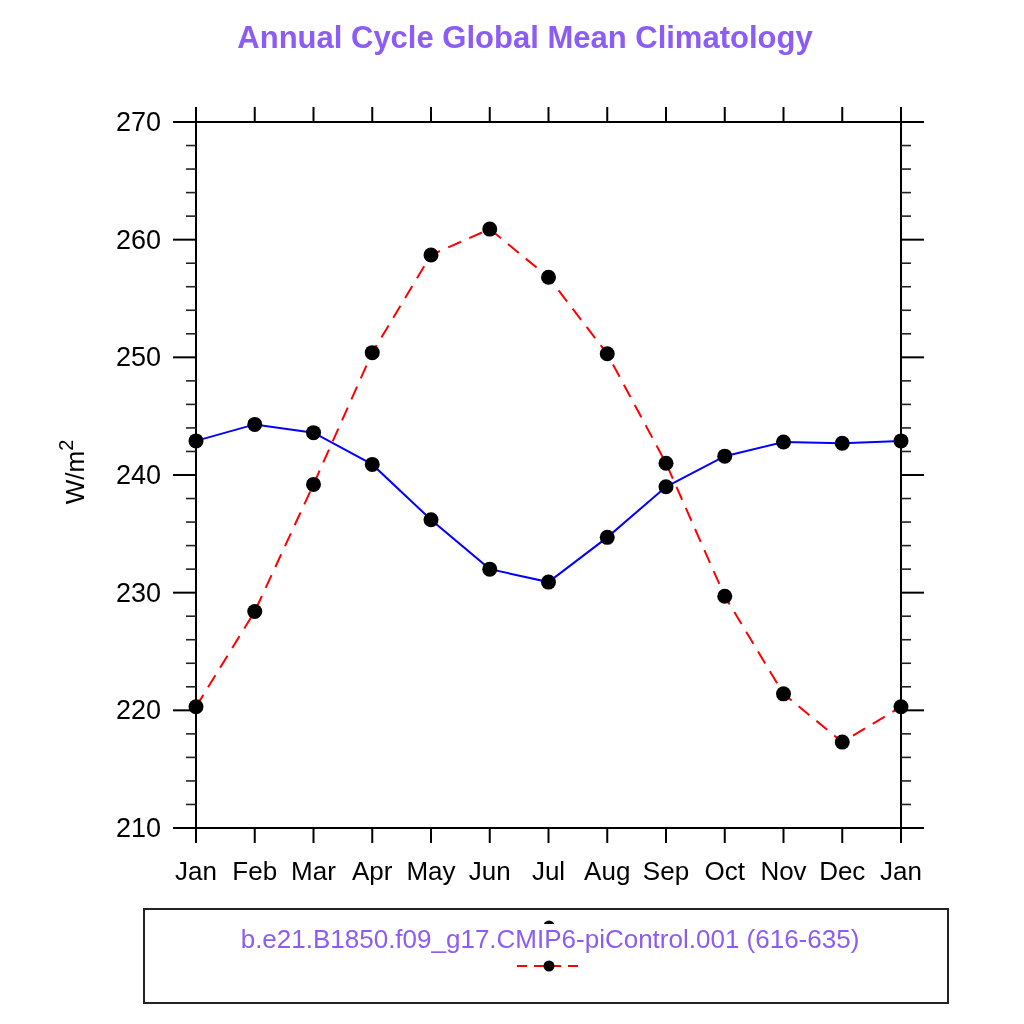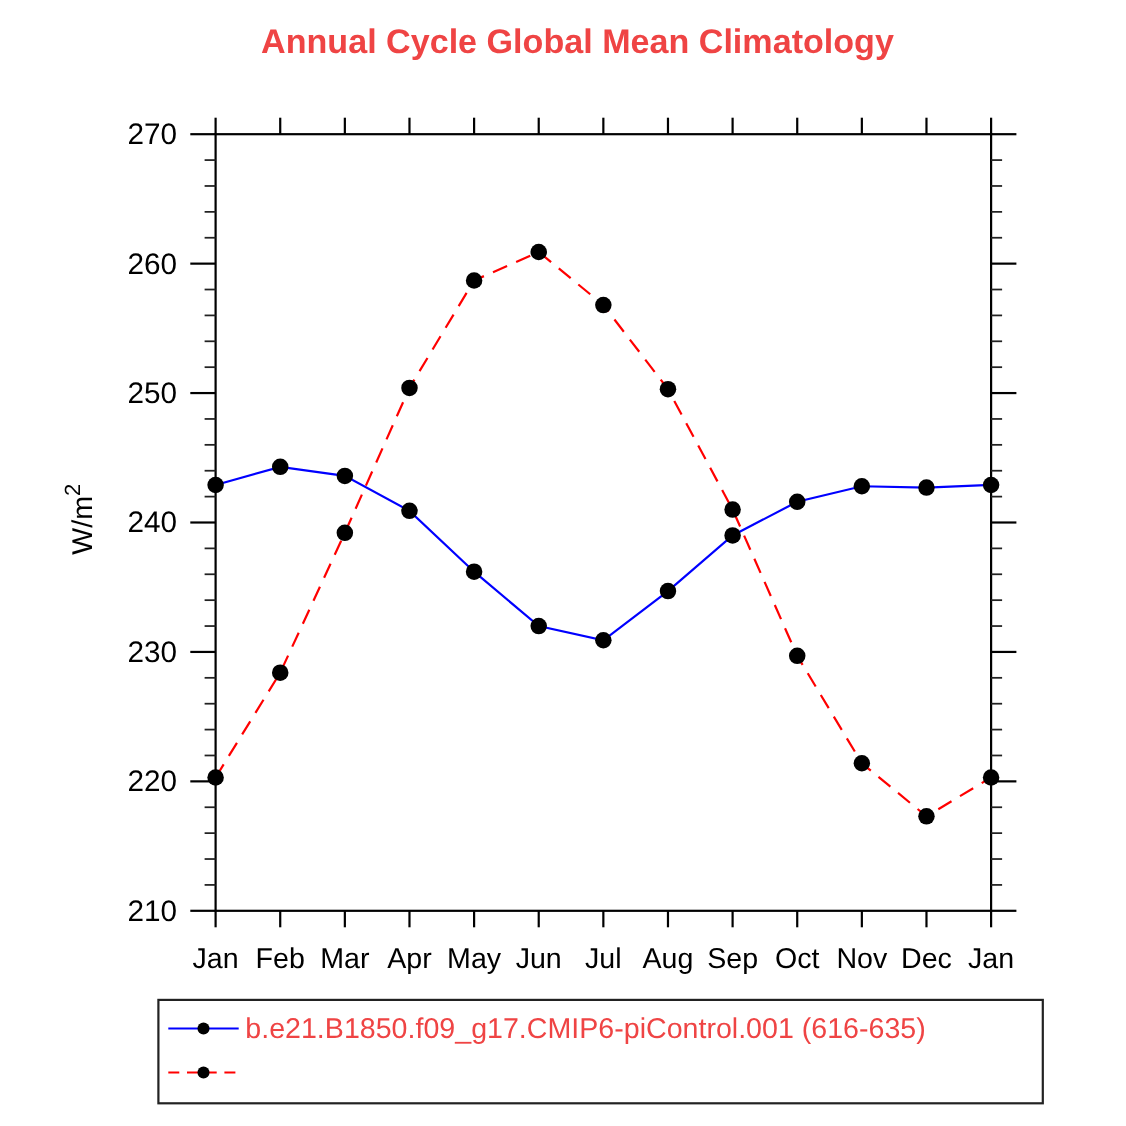--- a/index.html
+++ b/index.html
@@ -1,25 +1,25 @@
 <!DOCTYPE html>
 <html><head>
 <meta charset="utf-8">
 <style>
   html,body{margin:0;padding:0;background:#ffffff;}
   .page{position:relative;width:956px;height:1024px;background:#ffffff;overflow:hidden;
-        font-family:"Liberation Sans",sans-serif;color:#ef4444;}
+        font-family:"Liberation Sans",sans-serif;color:#8b5cf6;}
   .chart-title{position:absolute;left:30px;top:20px;width:990px;text-align:center;
                font-size:31px;font-weight:bold;letter-spacing:0px;}
   .chart-subtitle{position:absolute;left:197px;top:66px;font-size:28px;font-weight:normal;}
   svg#plot{position:absolute;left:0;top:0;}
   svg text{font-family:"Liberation Sans",sans-serif;fill:#000;}
   .legend{position:absolute;left:143px;top:908px;width:806px;height:96px;
           border:2px solid #222;box-sizing:border-box;padding-top:5px;background:#fff;}
-  .legend-row{display:flex;align-items:center;height:40px;padding-left:5px;}
+  .legend-row{display:flex;align-items:center;height:40px;padding-left:5px;flex-direction:column;}
   .legend-label{font-size:26px;margin-left:3px;white-space:nowrap;}
 </style>
 </head>
 <body>
 
 <div class="page">
 
   <div class="chart-title">Annual Cycle Global Mean Climatology</div>
 
 

